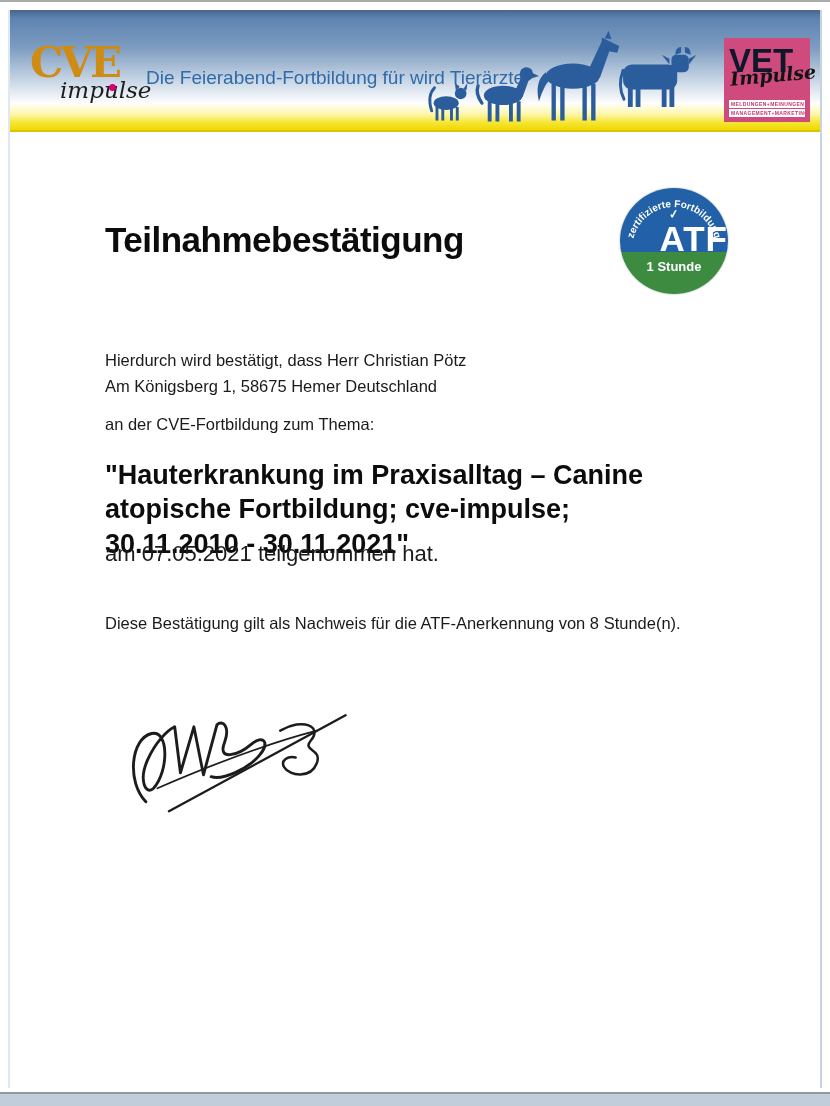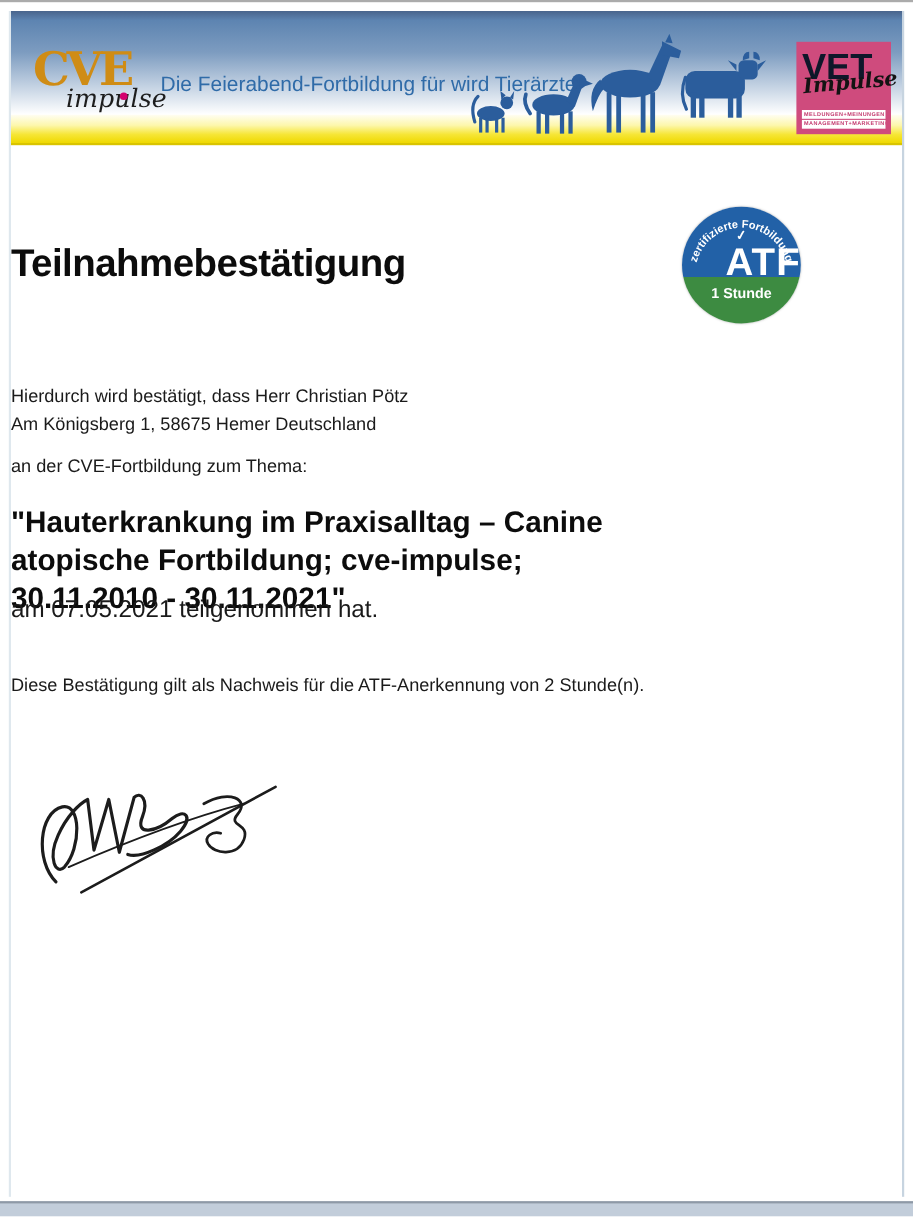--- a/index.html
+++ b/index.html
@@ -52,21 +52,21 @@
   .atf-badge{
     position:absolute;right:92px;top:178px;width:108px;height:106px;border-radius:50%;
     background:linear-gradient(180deg,#2261a7 0%,#2261a7 60%,#3d8b41 60%,#3d8b41 100%);
     box-shadow:0 0 2px rgba(0,0,0,.35);
   }
   .badge-arc{position:absolute;left:0;top:0;}
   .badge-glyph{position:absolute;top:19px;left:0;right:0;text-align:center;color:#fff;font-size:12px;font-weight:bold;transform:rotate(-8deg);}
   .badge-acronym{position:absolute;top:31px;left:0;right:0;text-align:right;font-size:35px;font-weight:bold;color:#fff;letter-spacing:1px;}
   .badge-duration{position:absolute;top:71px;left:0;right:0;text-align:center;font-size:13px;font-weight:bold;color:#fff;}
   
-  .content{position:relative;}
+  .content{padding-left:95px;position:relative;}
   .title{margin:0;padding-top:88px;font-size:35px;line-height:1.15;font-weight:bold;color:#0c0c0c;letter-spacing:-.5px;}
   .address{margin:88px 0 0;font-size:16.5px;line-height:1.55;}
   .intro{margin:13px 0 0;font-size:16.5px;line-height:1.55;}
   .course{margin:20px 0 0;font-size:27px;line-height:1.28;font-weight:bold;color:#0c0c0c;width:600px;}
   .course span{display:block;}
   .participation{margin:-25px 0 0;font-size:22px;line-height:1.55;position:relative;z-index:1;}
   .ack{margin:40px 0 0;font-size:16.5px;line-height:1.55;}
   .signature{margin:52px 0 0 14px;display:block;}
   .signer{margin:20px 0 0 26px;font-size:16.5px;line-height:1.55;}
   
@@ -189,21 +189,21 @@
     <p class="intro">an der CVE-Fortbildung zum Thema:</p>
 
     <h2 class="course">
       <span>"Hauterkrankung im Praxisalltag – Canine</span>
       <span>atopische Fortbildung; cve-impulse;</span>
       <span>30.11.2010 - 30.11.2021"</span>
     </h2>
 
     <p class="participation">am 07.05.2021 teilgenommen hat.</p>
 
-    <p class="ack">Diese Bestätigung gilt als Nachweis für die ATF-Anerkennung von 2 Stunde(n).</p>
+    <p class="ack">Diese Bestätigung gilt als Nachweis für die ATF-Anerkennung von 8 Stunde(n).</p>
 
     <svg class="signature" width="240" height="140" viewBox="0 0 250 145" fill="none" stroke="#1c1c1c" stroke-linecap="round" stroke-linejoin="round">
       <path stroke-width="3" d="M28 118 C 8 98, 12 52, 34 47 C 52 43, 52 86, 36 104 C 28 112, 20 96, 30 74 C 38 56, 50 44, 58 40 L 64 88 L 78 40 L 88 90 L 102 38 C 108 32, 116 40, 110 56 C 102 76, 124 70, 138 58 C 150 48, 158 56, 146 70 C 134 84, 108 96, 96 92"></path>
       <path stroke-width="2.4" d="M 52 128 L 236 28"></path>
       <path stroke-width="1.8" d="M 40 104 C 100 78, 160 56, 206 44"></path>
       <path stroke-width="2.6" d="M 168 44 C 192 30, 212 40, 200 54 C 190 66, 212 62, 206 78 C 200 94, 178 92, 172 82 C 168 75, 176 70, 184 72"></path>
     </svg>
 
 
   </div>

